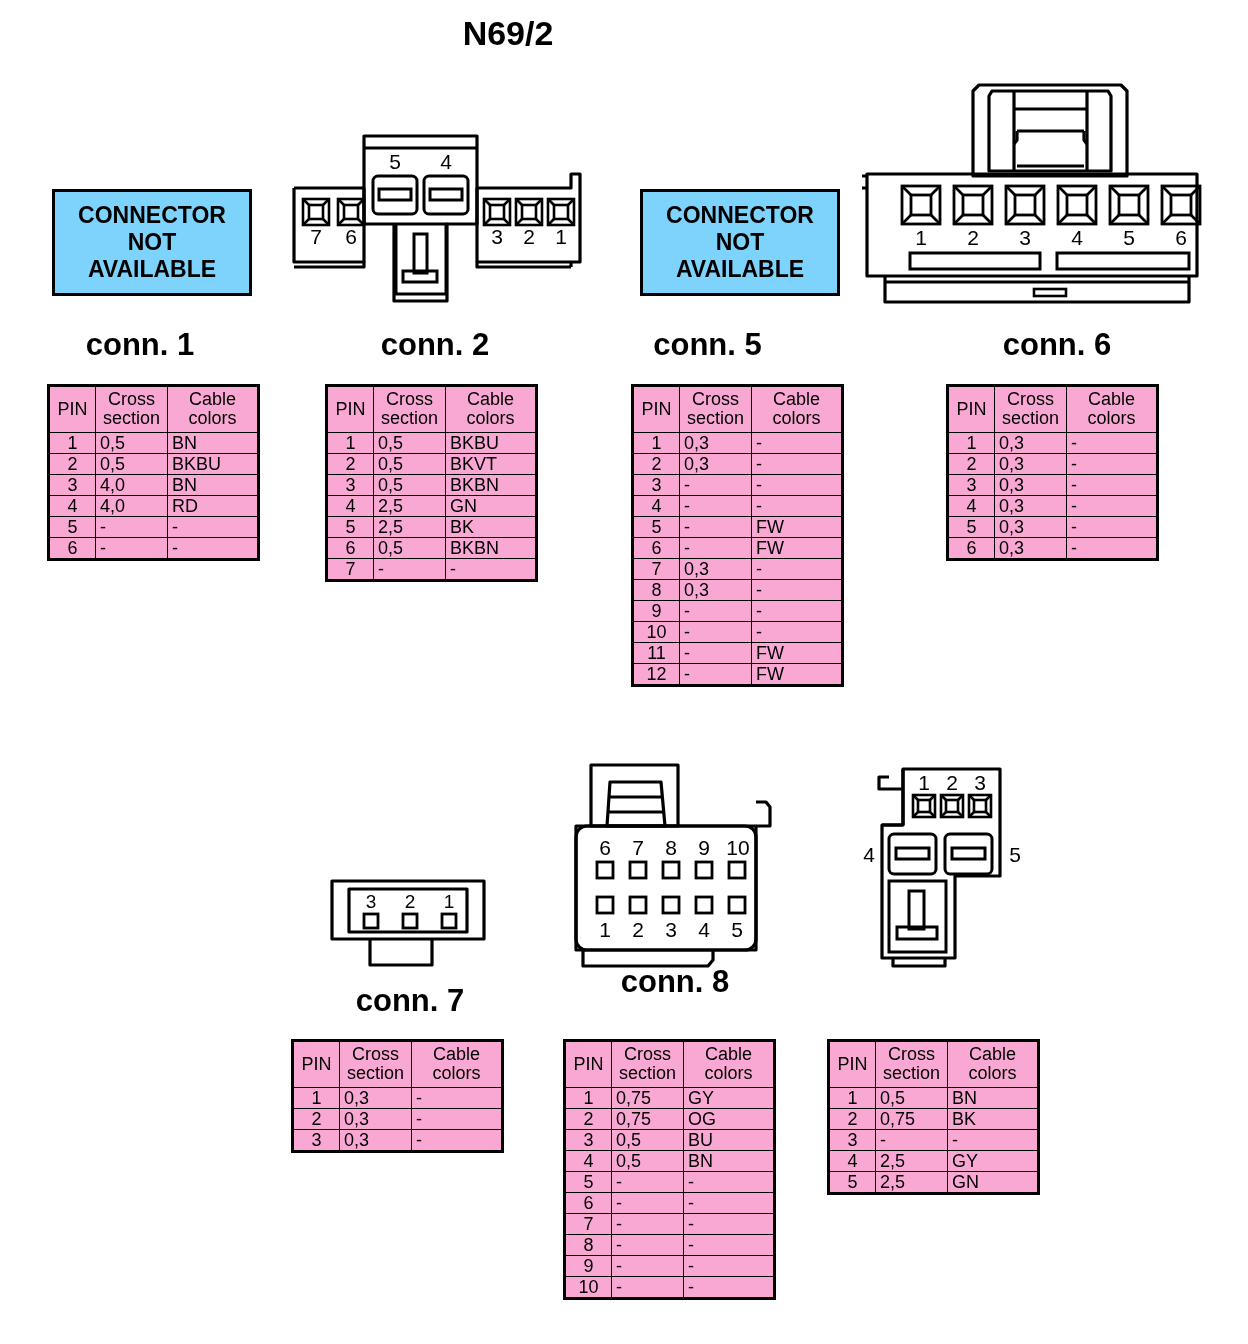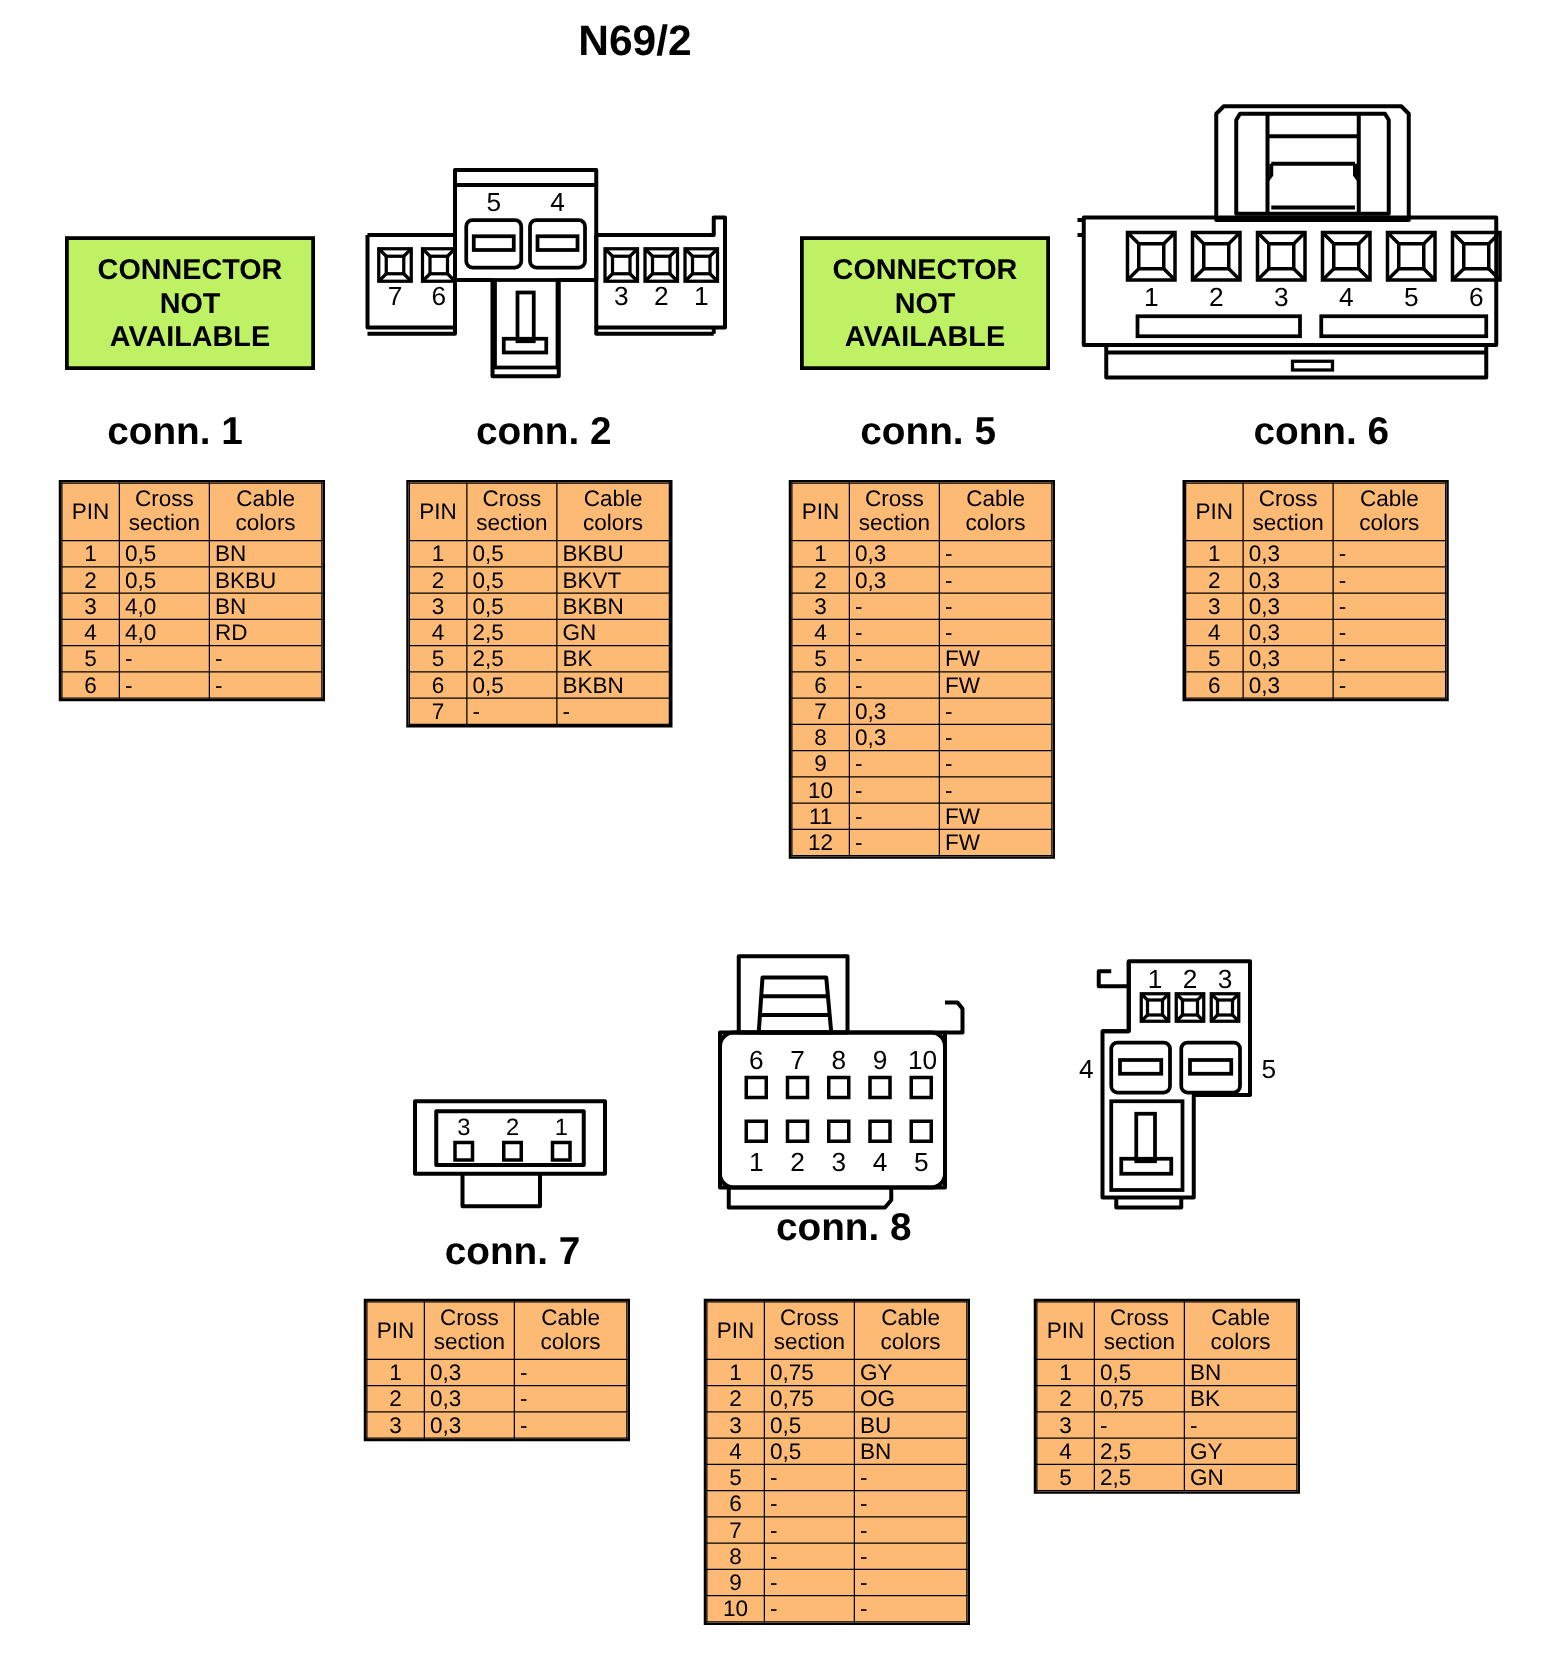--- a/index.html
+++ b/index.html
@@ -30,34 +30,34 @@
   .na-box {
     border: 3px solid #000;
     box-sizing: border-box;
     display: flex;
     flex-direction: column;
     align-items: center;
     justify-content: center;
     font-size: 23px;
     font-weight: bold;
     line-height: 1.18;
-    background: #bef264;
+    background: #7dd3fc;
   }
 
   
   .conn-caption {
     font-size: 31px;
     font-weight: bold;
     text-align: center;
   }
 
   
   table.pin-table {
     border-collapse: collapse;
-    background: #fdba74;
+    background: #f9a8d4;
     font-size: 18px;
     table-layout: fixed;
   }
   table.pin-table td, table.pin-table th {
     border: 1.6px solid #000;
     padding: 0 4px;
     font-weight: normal;
     height: 20px;
     line-height: 20px;
     white-space: nowrap;
@@ -230,21 +230,21 @@
     <text x="111" y="169" font-family="Liberation Sans, sans-serif" font-size="21" text-anchor="middle" fill="#000">2</text>
     <text x="163" y="169" font-family="Liberation Sans, sans-serif" font-size="21" text-anchor="middle" fill="#000">3</text>
     <text x="215" y="169" font-family="Liberation Sans, sans-serif" font-size="21" text-anchor="middle" fill="#000">4</text>
     <text x="267" y="169" font-family="Liberation Sans, sans-serif" font-size="21" text-anchor="middle" fill="#000">5</text>
     <text x="319" y="169" font-family="Liberation Sans, sans-serif" font-size="21" text-anchor="middle" fill="#000">6</text>
   </svg>
 </div>
 
 <div class="abs conn-caption" style="left:40px;  top:327px; width:200px;">conn. 1</div>
 <div class="abs conn-caption" style="left:330px; top:327px; width:210px;">conn. 2</div>
-<div class="abs conn-caption" style="left:640px; top:327px; width:205px;">conn. 5</div>
+<div class="abs conn-caption" style="left:605px; top:327px; width:205px;">conn. 5</div>
 <div class="abs conn-caption" style="left:952px; top:327px; width:210px;">conn. 6</div>
 
 <div class="abs outer-frame" style="left:47px; top:384px;">
   <table class="pin-table">
     <colgroup>
         <col class="col-pin">
         <col class="col-cs">
         <col class="col-cc">
       </colgroup>
     <thead>

